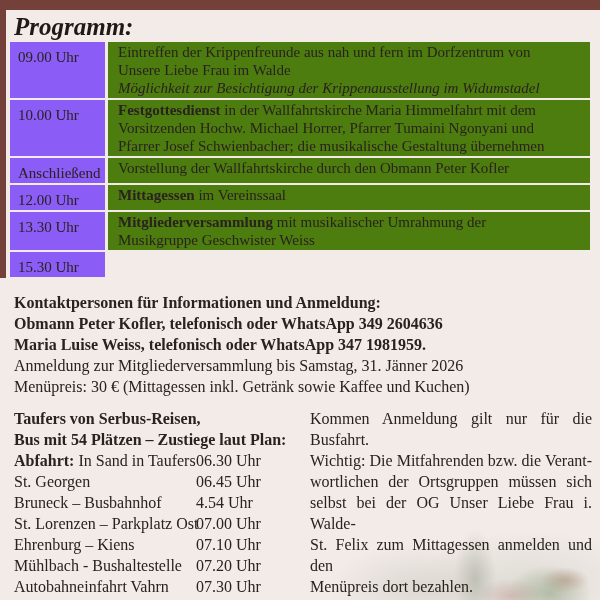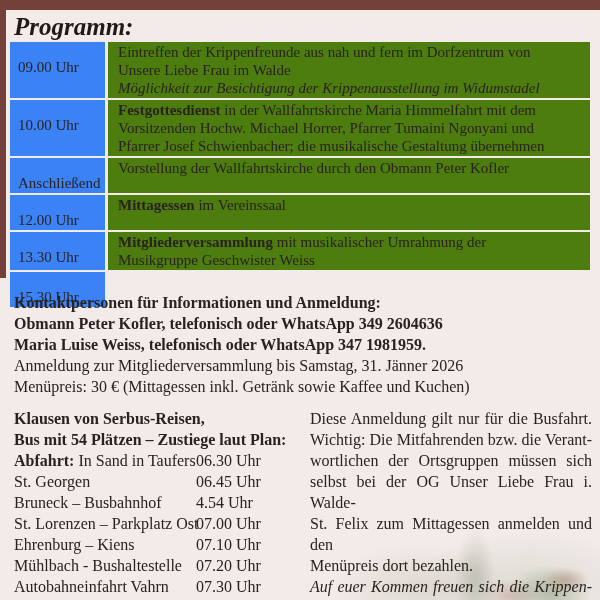--- a/index.html
+++ b/index.html
@@ -13,22 +13,22 @@
   .page-title{
     position:absolute;top:13px;left:14px;margin:0;
     font-size:25px;font-weight:bold;font-style:italic;color:#1f1a17;
   }
   .program-table{
     position:absolute;top:42px;left:10px;width:580px;
     display:flex;flex-direction:column;gap:2px;
   }
   .prow{display:flex;gap:3px;}
   .ptime{
-    width:95px;flex:0 0 95px;background:#3b82f6;box-sizing:border-box;
-    padding:16px 2px 1px 8px;font-size:15px;line-height:18px;
+    width:95px;flex:0 0 95px;background:#8b5cf6;box-sizing:border-box;
+    padding:6px 2px 1px 8px;font-size:15px;line-height:18px;
   }
   .pdesc{
     flex:1;background:#4d7c0f;box-sizing:border-box;
     padding:1px 6px 1px 10px;font-size:15px;line-height:18px;
   }
   .pline{white-space:nowrap;}
   .contact-block{
     position:absolute;top:292px;left:14px;width:572px;
     font-size:16px;line-height:21px;
   }
@@ -111,21 +111,21 @@
     <div class="bold">Kontaktpersonen für Informationen und Anmeldung:</div>
     <div class="bold">Obmann Peter Kofler, telefonisch oder WhatsApp 349 2604636</div>
     <div class="bold">Maria Luise Weiss, telefonisch oder WhatsApp 347 1981959.</div>
     <div>Anmeldung zur Mitgliederversammlung bis Samstag, 31. Jänner 2026</div>
     <div>Menüpreis: 30 € (Mittagessen inkl. Getränk sowie Kaffee und Kuchen)</div>
   </div>
 
 <div class="photo-hint"></div>
 
 <div class="columns-left" id="bus-schedule">
-    <div class="bold">Klausen von Serbus-Reisen,</div>
+    <div class="bold">Taufers von Serbus-Reisen,</div>
     <div class="bold">Bus mit 54 Plätzen – Zustiege laut Plan:</div>
     <div class="stop-row">
       <div class="stop-place"><span class="bold">Abfahrt:</span><span> In Sand in Taufers</span></div>
       <div>06.30 Uhr</div>
     </div>
     <div class="stop-row">
       <div class="stop-place"><span>St. Georgen</span></div>
       <div>06.45 Uhr</div>
     </div>
     <div class="stop-row">
@@ -148,21 +148,21 @@
       <div class="stop-place"><span>Autobahneinfahrt Vahrn</span></div>
       <div>07.30 Uhr</div>
     </div>
     <div class="stop-row">
       <div class="stop-place"><span>Klausen – Brunnerhof</span></div>
       <div>07.45 Uhr</div>
     </div>
   </div>
 
 <div class="columns-right" id="registration-note">
-    <div class="jline">Diese Anmeldung gilt nur für die Busfahrt.</div>
+    <div class="jline">Kommen Anmeldung gilt nur für die Busfahrt.</div>
     <div class="jline">Wichtig: Die Mitfahrenden bzw. die Verant-</div>
     <div class="jline">wortlichen der Ortsgruppen müssen sich</div>
     <div class="jline">selbst bei der OG Unser Liebe Frau i. Walde-</div>
     <div class="jline">St. Felix zum Mittagessen anmelden und den</div>
     <div class="jline short">Menüpreis dort bezahlen.</div>
     <div class="jline italic">Auf euer Kommen freuen sich die Krippen-</div>
     <div class="jline italic">freunde Unsere Liebe Frau i. Walde-St. Felix</div>
   </div>
 
 </body></html>

